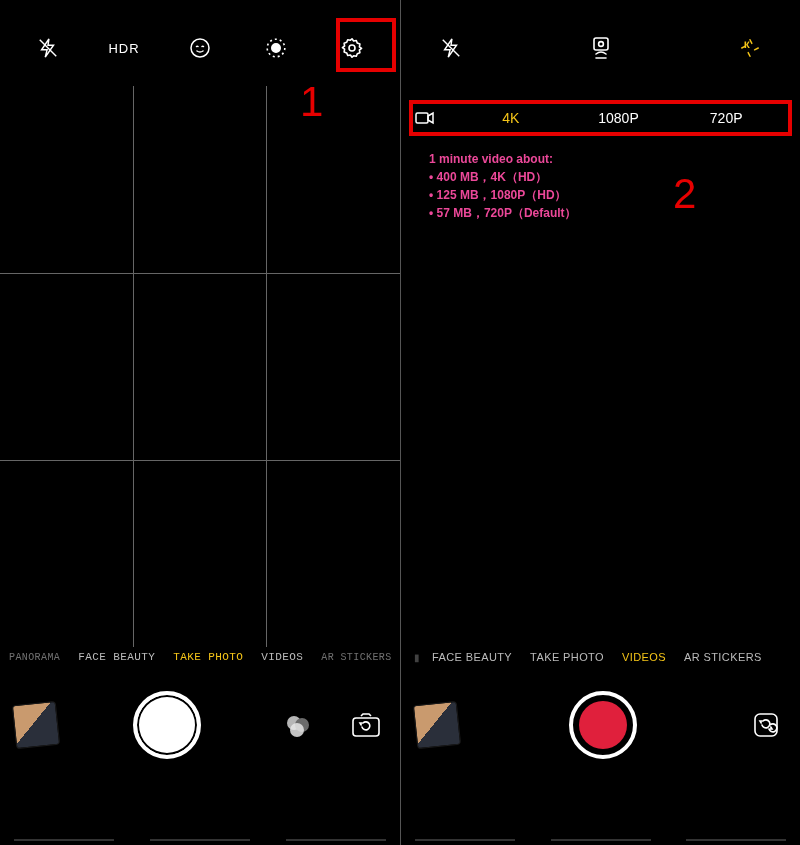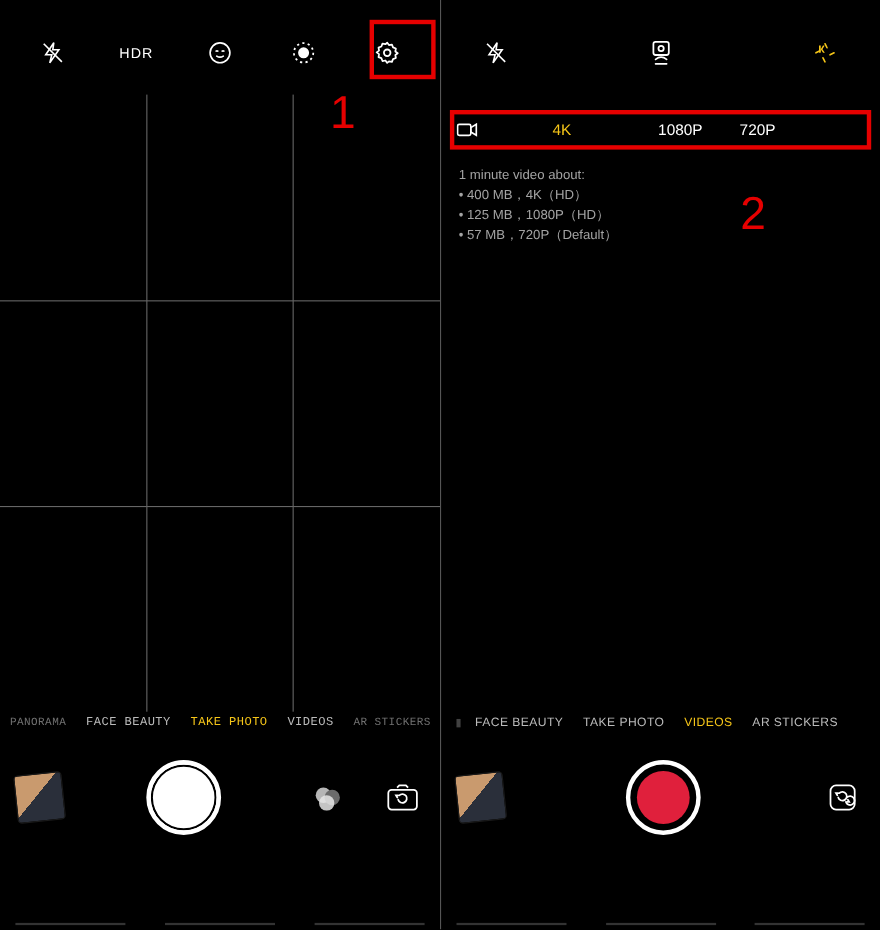--- a/index.html
+++ b/index.html
@@ -23,26 +23,26 @@
 
   
   .grid { position: absolute; top: 86px; left: 0; right: 0; bottom: 198px; }
   .grid .vline { position: absolute; top: 0; bottom: 0; width: 1px; background: #666; }
   .grid .hline { position: absolute; left: 0; right: 0; height: 1px; background: #666; }
 
   
   .resrow { position: absolute; top: 104px; left: 12px; right: 12px; height: 28px; display: flex; align-items: center; font-size: 14px; }
   .resrow .vidicon { width: 24px; display: flex; align-items: center; justify-content: center; margin-right: 20px; }
   .resrow .resopt { flex: 1; text-align: center; color: #fff; }
-  .resrow .resopt:last-child { text-align: left; padding-right: 8px; }
+  .resrow .resopt:last-child { text-align: center; padding-right: 8px; }
   .resrow .resopt:first-of-type { text-align: left; }
   .resrow .resopt.active { color: #f5c518; }
 
   
-  .infolines { position: absolute; top: 150px; left: 16px; font-size: 12px; color: #a3a3a3; line-height: 18px; }
+  .infolines { position: absolute; top: 150px; left: 28px; font-size: 12px; color: #ec4899; line-height: 18px; font-weight: bold; }
 
   
   .modes { position: absolute; bottom: 176px; left: 0; right: 0; height: 24px; display: flex; align-items: center; font-size: 11px; letter-spacing: 0.4px; color: #bbb; white-space: nowrap; overflow: hidden; }
   .modes .m { padding: 0 9px; flex: 0 0 auto; }
   .modes .m.edge { opacity: 0.6; font-size: 10px; }
   .modes .m.active { color: #f5c518; }
 
   
   .controls { position: absolute; bottom: 80px; left: 0; right: 0; height: 80px; display: flex; align-items: center; justify-content: space-between; padding: 0 14px; }
   .thumb { width: 44px; height: 44px; border-radius: 4px; background: linear-gradient(135deg, #c99a6e 0 45%, #2a2f3a 45% 100%); transform: rotate(-6deg); border: 1px solid #1a1a1a; }

